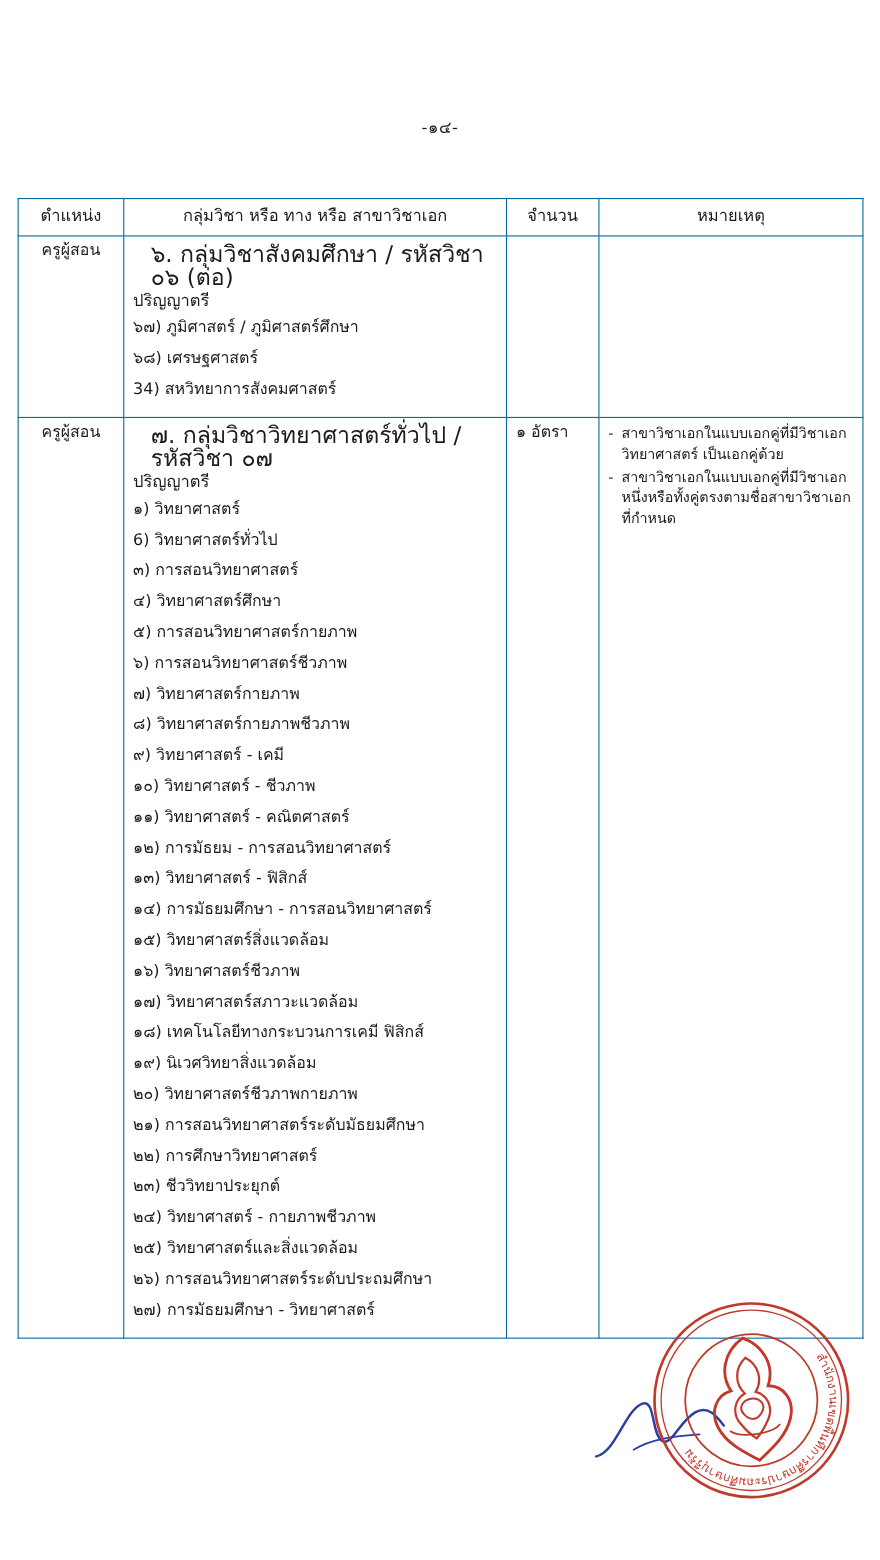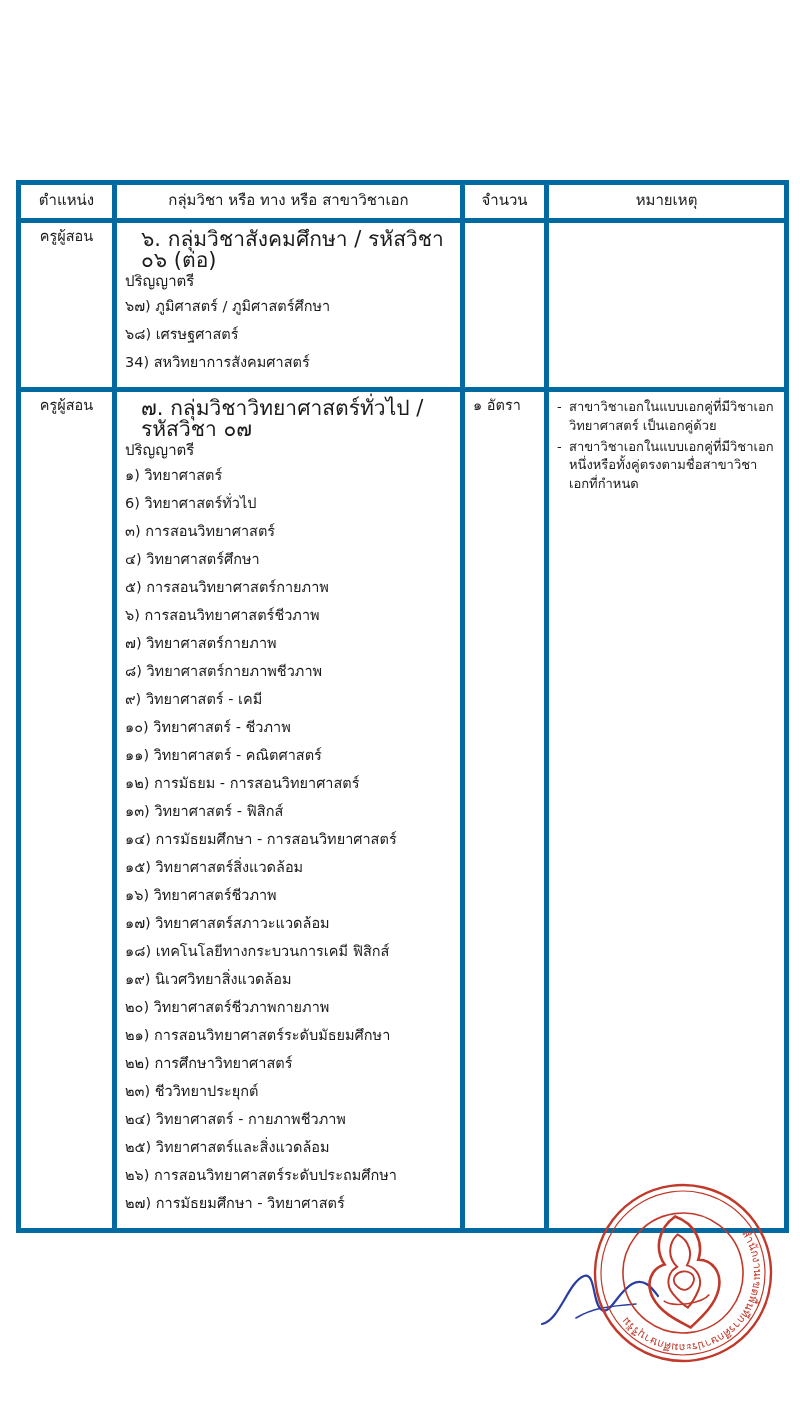--- a/index.html
+++ b/index.html
@@ -35,21 +35,21 @@
   table.main-table {
     position: absolute;
     left: 16px;
     top: 180px;
     width: 768px;
     border-collapse: collapse;
     table-layout: fixed;
   }
   table.main-table th,
   table.main-table td {
-    border: 5px solid #0369a1;
+    border: 1px solid #0369a1;
     vertical-align: top;
     padding: 6px 8px 10px 8px;
     font-size: 14.5px;
     line-height: 1.0;
   }
   table.main-table th {
     text-align: center;
     font-weight: normal;
     padding: 8px 4px 10px 4px;
     font-size: 15px;
@@ -121,20 +121,21 @@
     width: 190px;
     height: 190px;
   }
   .seal svg { display: block; }
 </style>
 </head>
 <body>
 
 <div class="page">
 
+  <div class="page-number">-๑๔-</div>
 
   <table class="main-table">
     <colgroup>
       <col class="c-pos">
         <col class="c-group">
         <col class="c-num">
         <col class="c-note">
     </colgroup>
     <thead>
       <tr>

